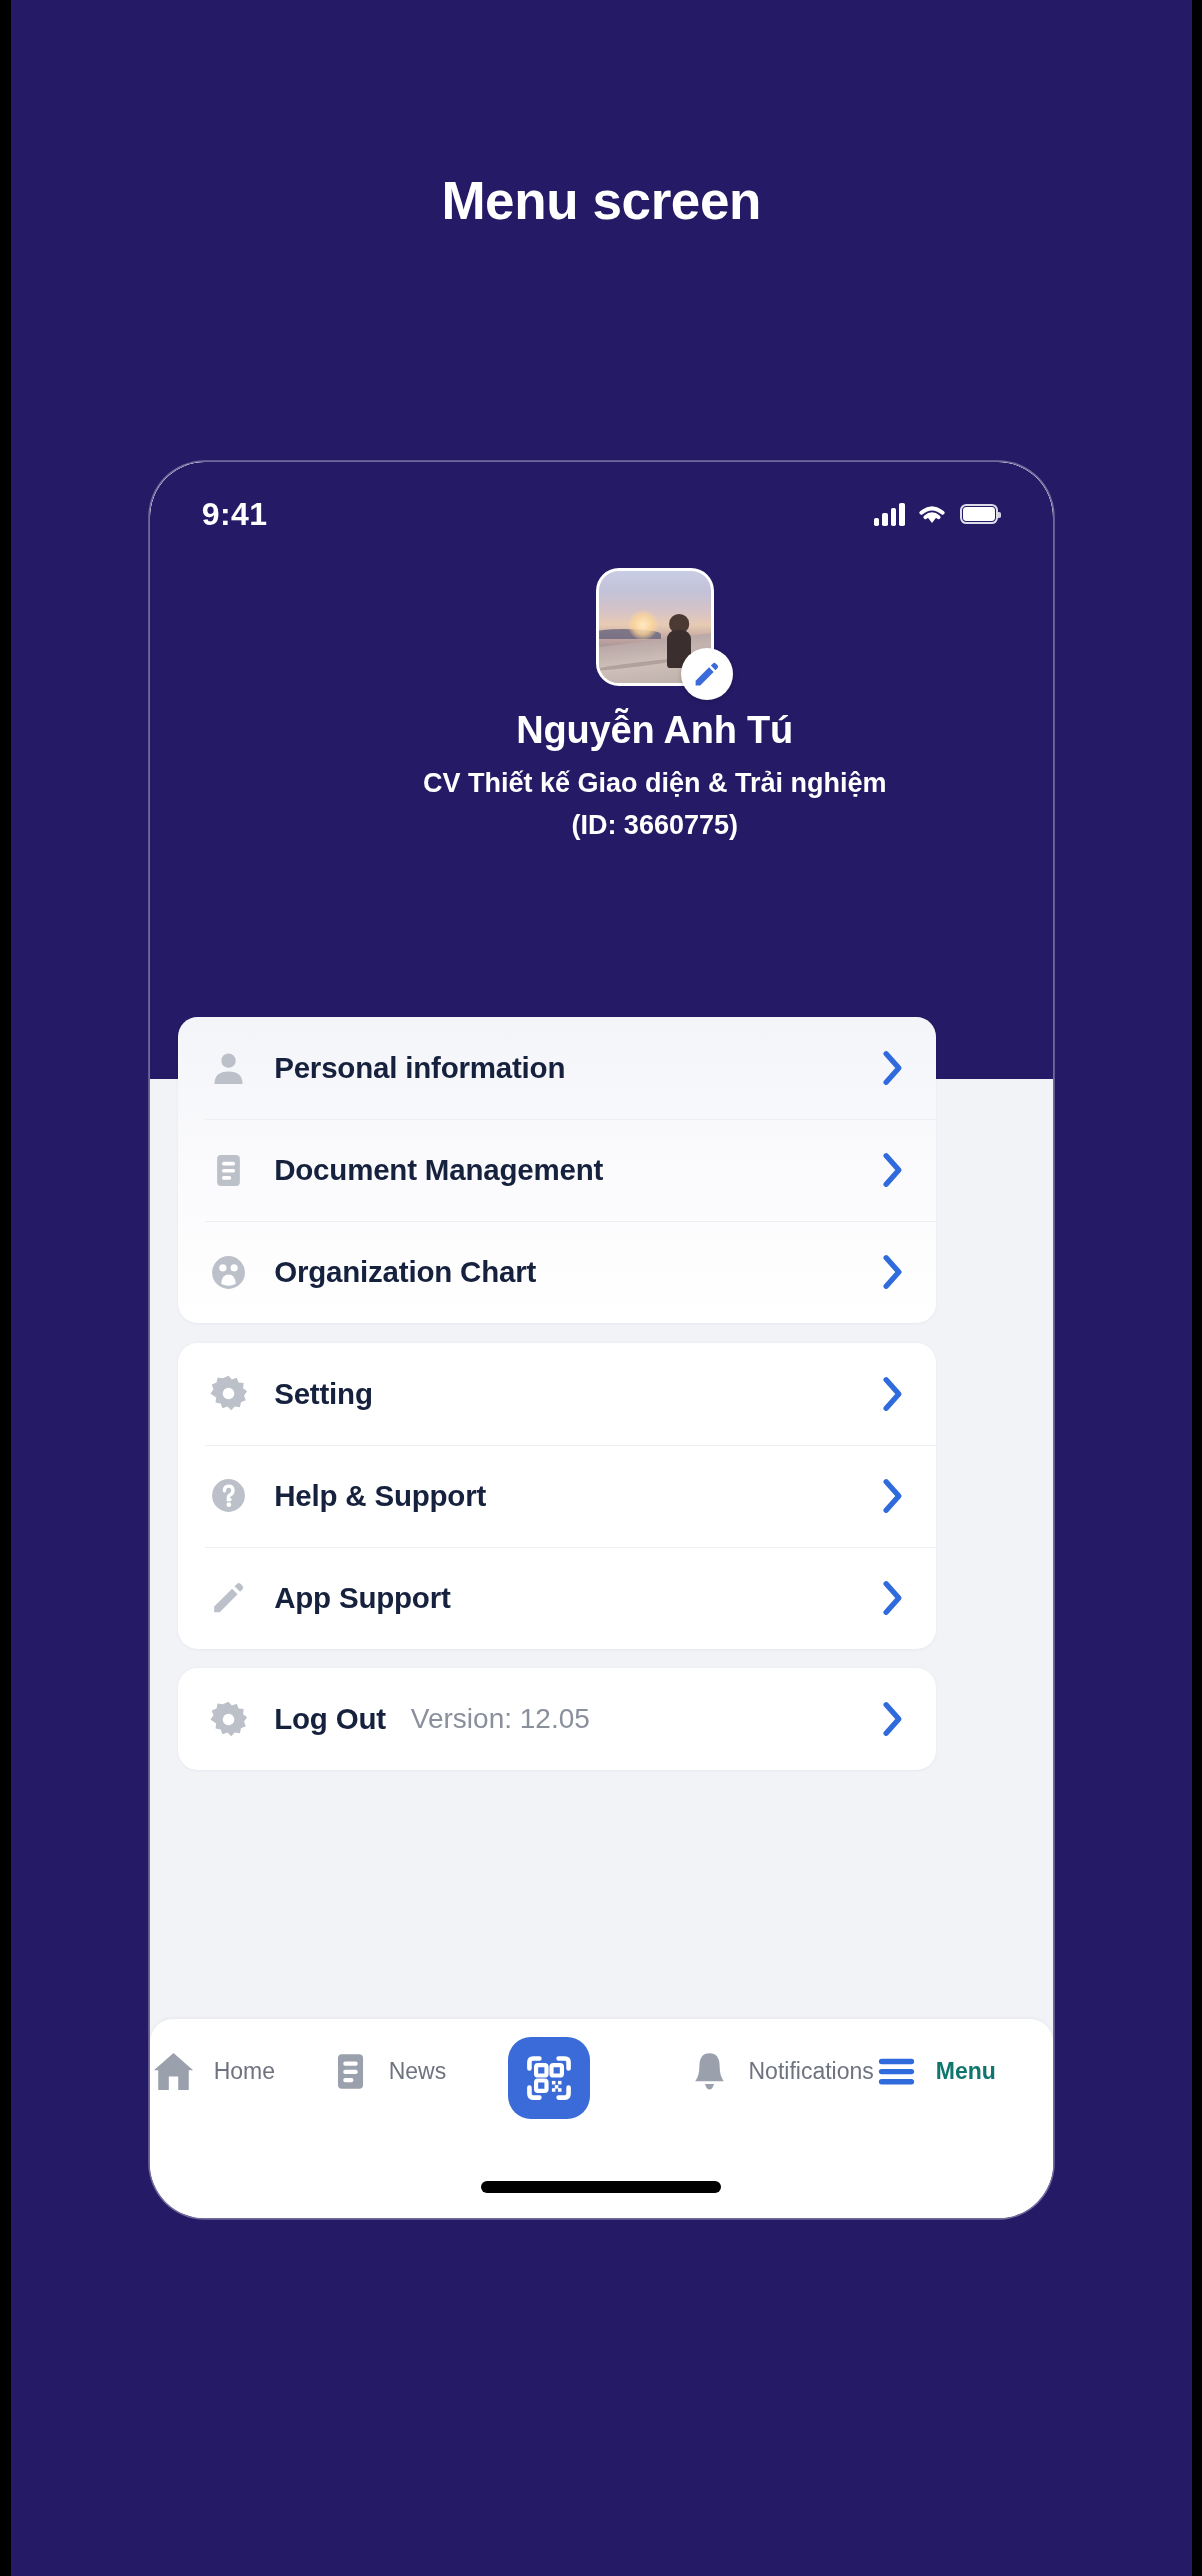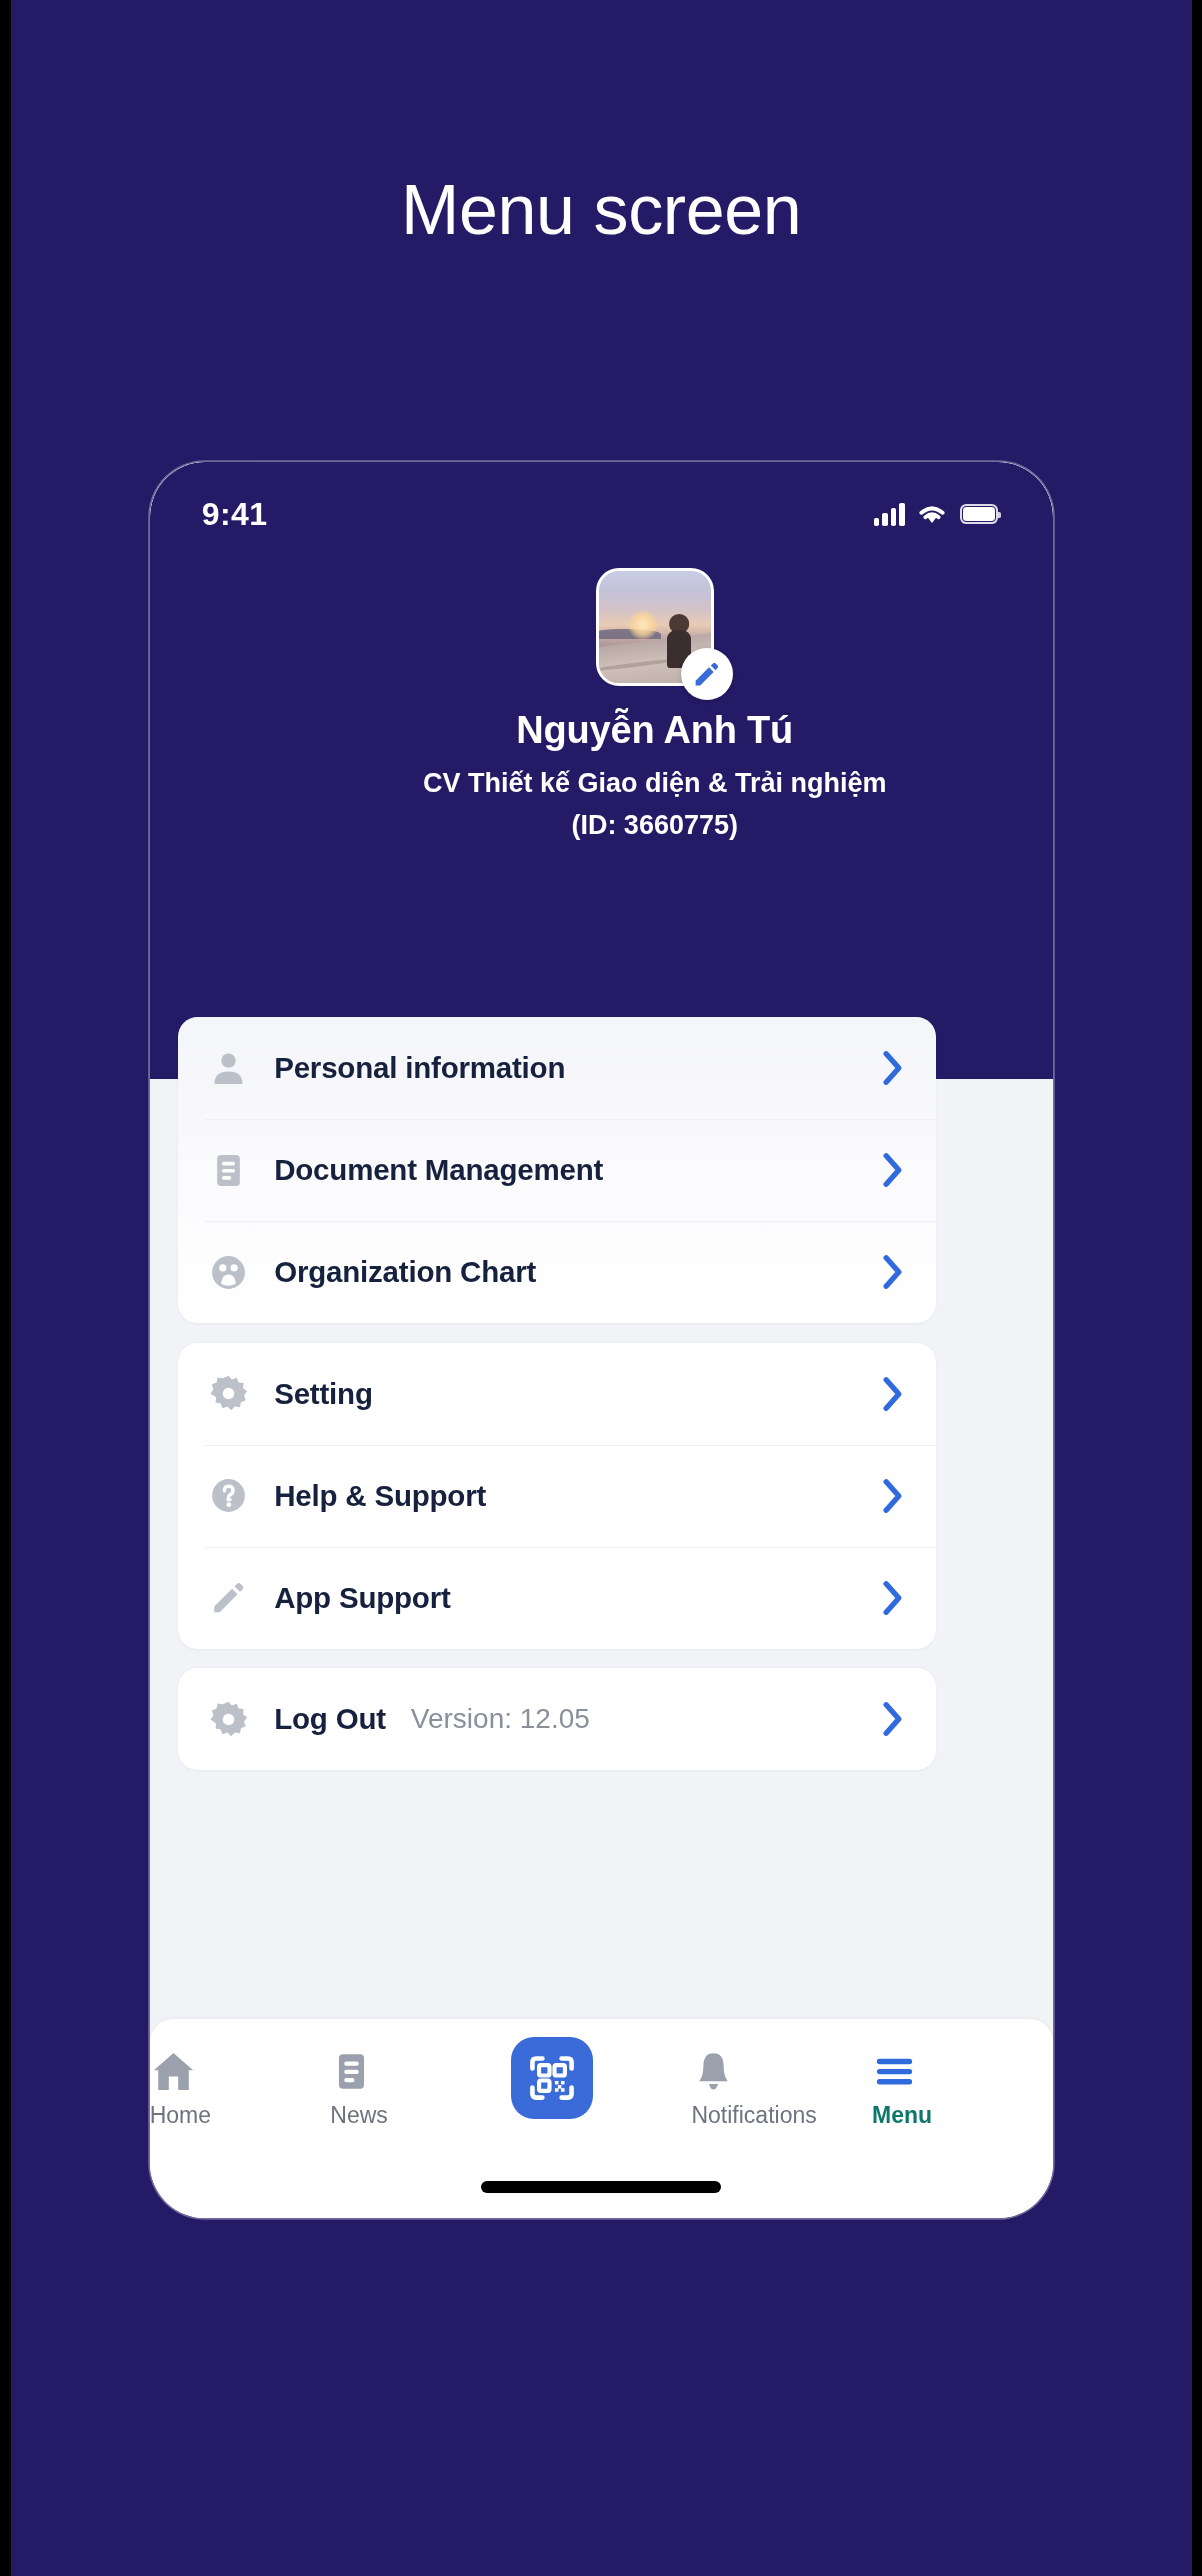--- a/index.html
+++ b/index.html
@@ -24,22 +24,22 @@
   }
 
   
   .page-title {
     position: absolute;
     left: 0;
     top: 170px;
     width: 1181px;
     text-align: center;
     color: #ffffff;
-    font-size: 70px;
-    font-weight: normal;
+    font-size: 53px;
+    font-weight: bold;
     letter-spacing: -0.4px;
   }
 
   
   .phone {
     position: absolute;
     left: 139px;
     top: 462px;
     width: 903px;
     height: 1756px;
@@ -276,23 +276,23 @@
     background: #ffffff;
     border-radius: 23px 23px 0 0;
     display: flex;
     align-items: flex-start;
     padding-top: 27px;
     box-shadow: 0 -0.9px 3.6px rgba(20,30,60,0.05);
   }
   .tab {
     flex: 1;
     display: flex;
-    flex-direction: column;
-    align-items: flex-start;
-    gap: 6px;
+    flex-direction: row;
+    align-items: center;
+    gap: 17px;
   }
   .tab-icon { height: 50px; display: flex; align-items: center; justify-content: center; }
   .tab-label {
     font-size: 23px;
     color: #6E7380;
     font-weight: normal;
   }
   .tab.active .tab-label { color: #0f766e; font-weight: bold; }
 
   .qr-button {

